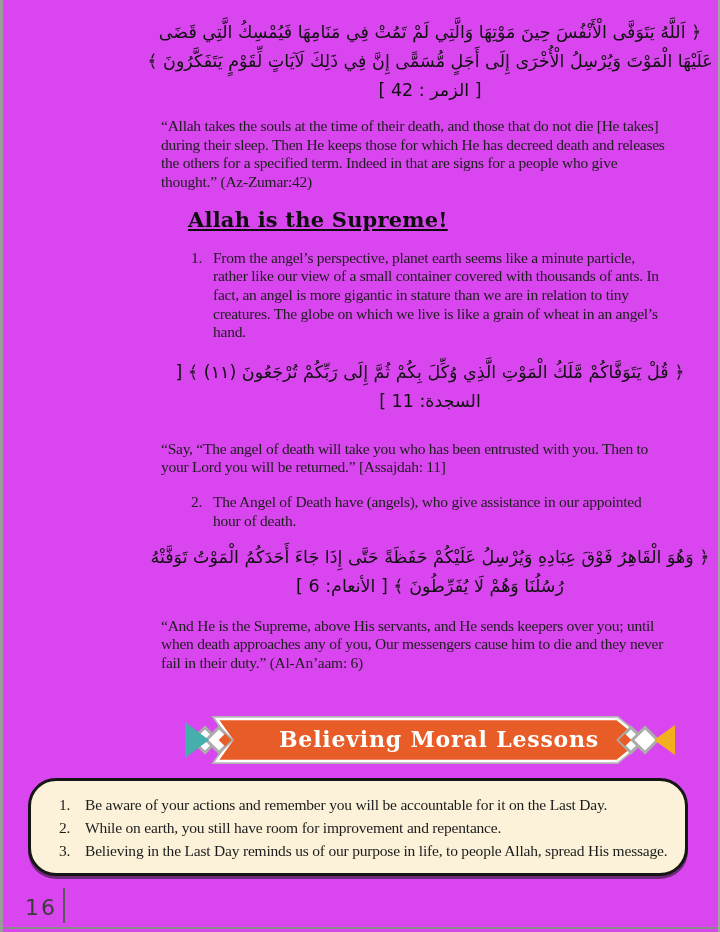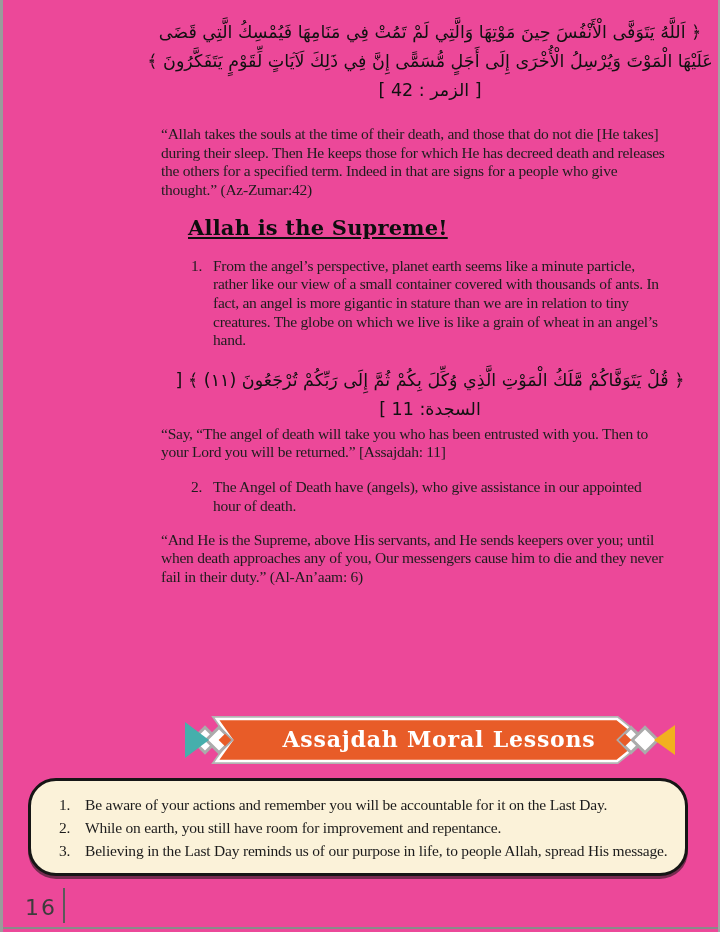--- a/index.html
+++ b/index.html
@@ -1,19 +1,19 @@
 <!DOCTYPE html>
 <html><head>
 <meta charset="utf-8">
 <style>
   html, body { margin: 0; padding: 0; background: #e8e8e8; }
   .page {
     position: relative;
     width: 720px; height: 932px;
-    background: #ec4899;
+    background: #d946ef;
     box-sizing: border-box;
     border-left: 3px solid #9b9b9b;
     border-right: 2px solid #a3a3a3;
     overflow: hidden;
     font-family: "Liberation Serif", "DejaVu Serif", serif;
     color: #1d1d1d;
   }
 
   
   .arabic {
@@ -29,21 +29,21 @@
   }
   .v1 { margin-top: 18px; }
   .body-text {
     margin-left: 158px;
     width: 508px;
     font-size: 15.5px;
     line-height: 18.6px;
     letter-spacing: -0.25px;
     text-align: left;
   }
-  .trans1 { margin-top: 20px; }
+  .trans1 { margin-top: 12px; }
   .heading {
     margin: 15px 0 0 185px;
     font-family: "DejaVu Serif", serif;
     font-weight: bold;
     font-size: 21px;
     letter-spacing: 0.2px;
     color: #0e0e0e;
     text-decoration: underline;
   }
   .intro { margin-top: 16px; }
@@ -52,21 +52,21 @@
     margin-left: 188px;
     width: 474px;
     font-size: 15.5px;
     line-height: 18.6px;
     letter-spacing: -0.25px;
   }
   .point .num { width: 22px; flex: 0 0 22px; }
   .point .txt { flex: 1; }
   .p1 { margin-top: 17px; }
   .v2 { margin-top: 16px; }
-  .trans2 { margin-top: 1px; }
+  .trans2 { margin-top: 24px; }
   .p2 { margin-top: 16px; }
   .v3 { margin-top: 13px; }
   .trans3 { }
 
   
   .banner {
     position: absolute;
     left: 181px; top: 716px;
     width: 492px; height: 48px;
   }
@@ -139,20 +139,21 @@
   </div>
 
   <div class="arabic v2">﴿ قُلْ يَتَوَفَّاكُمْ مَّلَكُ الْمَوْتِ الَّذِي وُكِّلَ بِكُمْ ثُمَّ إِلَى رَبِّكُمْ تُرْجَعُونَ (١١) ﴾ [ السجدة: 11 ]</div>
   <p class="body-text trans2">“Say, “The angel of death will take you who has been entrusted with you. Then to your Lord you will be returned.” [Assajdah: 11]</p>
 
   <div class="point p2">
     <span class="num">2.</span>
     <span class="txt">The Angel of Death have (angels), who give assistance in our appointed hour of death.</span>
   </div>
 
+  <div class="arabic v3">﴿ وَهُوَ الْقَاهِرُ فَوْقَ عِبَادِهِ وَيُرْسِلُ عَلَيْكُمْ حَفَظَةً حَتَّى إِذَا جَاءَ أَحَدَكُمُ الْمَوْتُ تَوَفَّتْهُ رُسُلُنَا وَهُمْ لَا يُفَرِّطُونَ ﴾ [ الأنعام: 6 ]</div>
   <p class="body-text trans3">“And He is the Supreme, above His servants, and He sends keepers over you; until when death approaches any of you, Our messengers cause him to die and they never fail in their duty.” (Al-An’aam: 6)</p>
 
   <div class="banner">
     <svg width="492" height="48" viewBox="0 0 492 48">
 
       <polygon points="33,3 433,3 459,24 433,45 33,45 48,24" fill="none" stroke-width="6" stroke="#B3B3B3"></polygon>
 
       <polygon points="33,3 433,3 459,24 433,45 33,45 48,24" stroke="#ffffff" stroke-width="2.5" fill="#E85C28"></polygon>
 
       <g>
@@ -164,21 +165,21 @@
       <g>
         <rect x="438" y="15" width="18" height="18" transform="rotate(45 447 24)" fill="#ffffff" stroke-width="3" stroke="#ABABAB"></rect>
         <rect x="452" y="15" width="18" height="18" transform="rotate(45 461 24)" fill="#ffffff" stroke-width="3" stroke="#ABABAB"></rect>
         <rect x="436.5" y="19.5" width="9" height="9" transform="rotate(45 441 24)" fill="#E85C28"></rect>
       </g>
 
       <polygon points="1,6 25,24 1,42" fill="#45AFAC"></polygon>
 
       <polygon points="491,9 470,24 491,39" fill="#F2B01E"></polygon>
     </svg>
-    <div class="banner-title">Assajdah Moral Lessons</div>
+    <div class="banner-title">Believing Moral Lessons</div>
   </div>
 
   <div class="lessons-box">
     <div class="lesson">
       <span class="num">1.</span>
       <span class="txt">Be aware of your actions and remember you will be accountable for it on the Last Day.</span>
     </div>
     <div class="lesson">
       <span class="num">2.</span>
       <span class="txt">While on earth, you still have room for improvement and repentance.</span>

